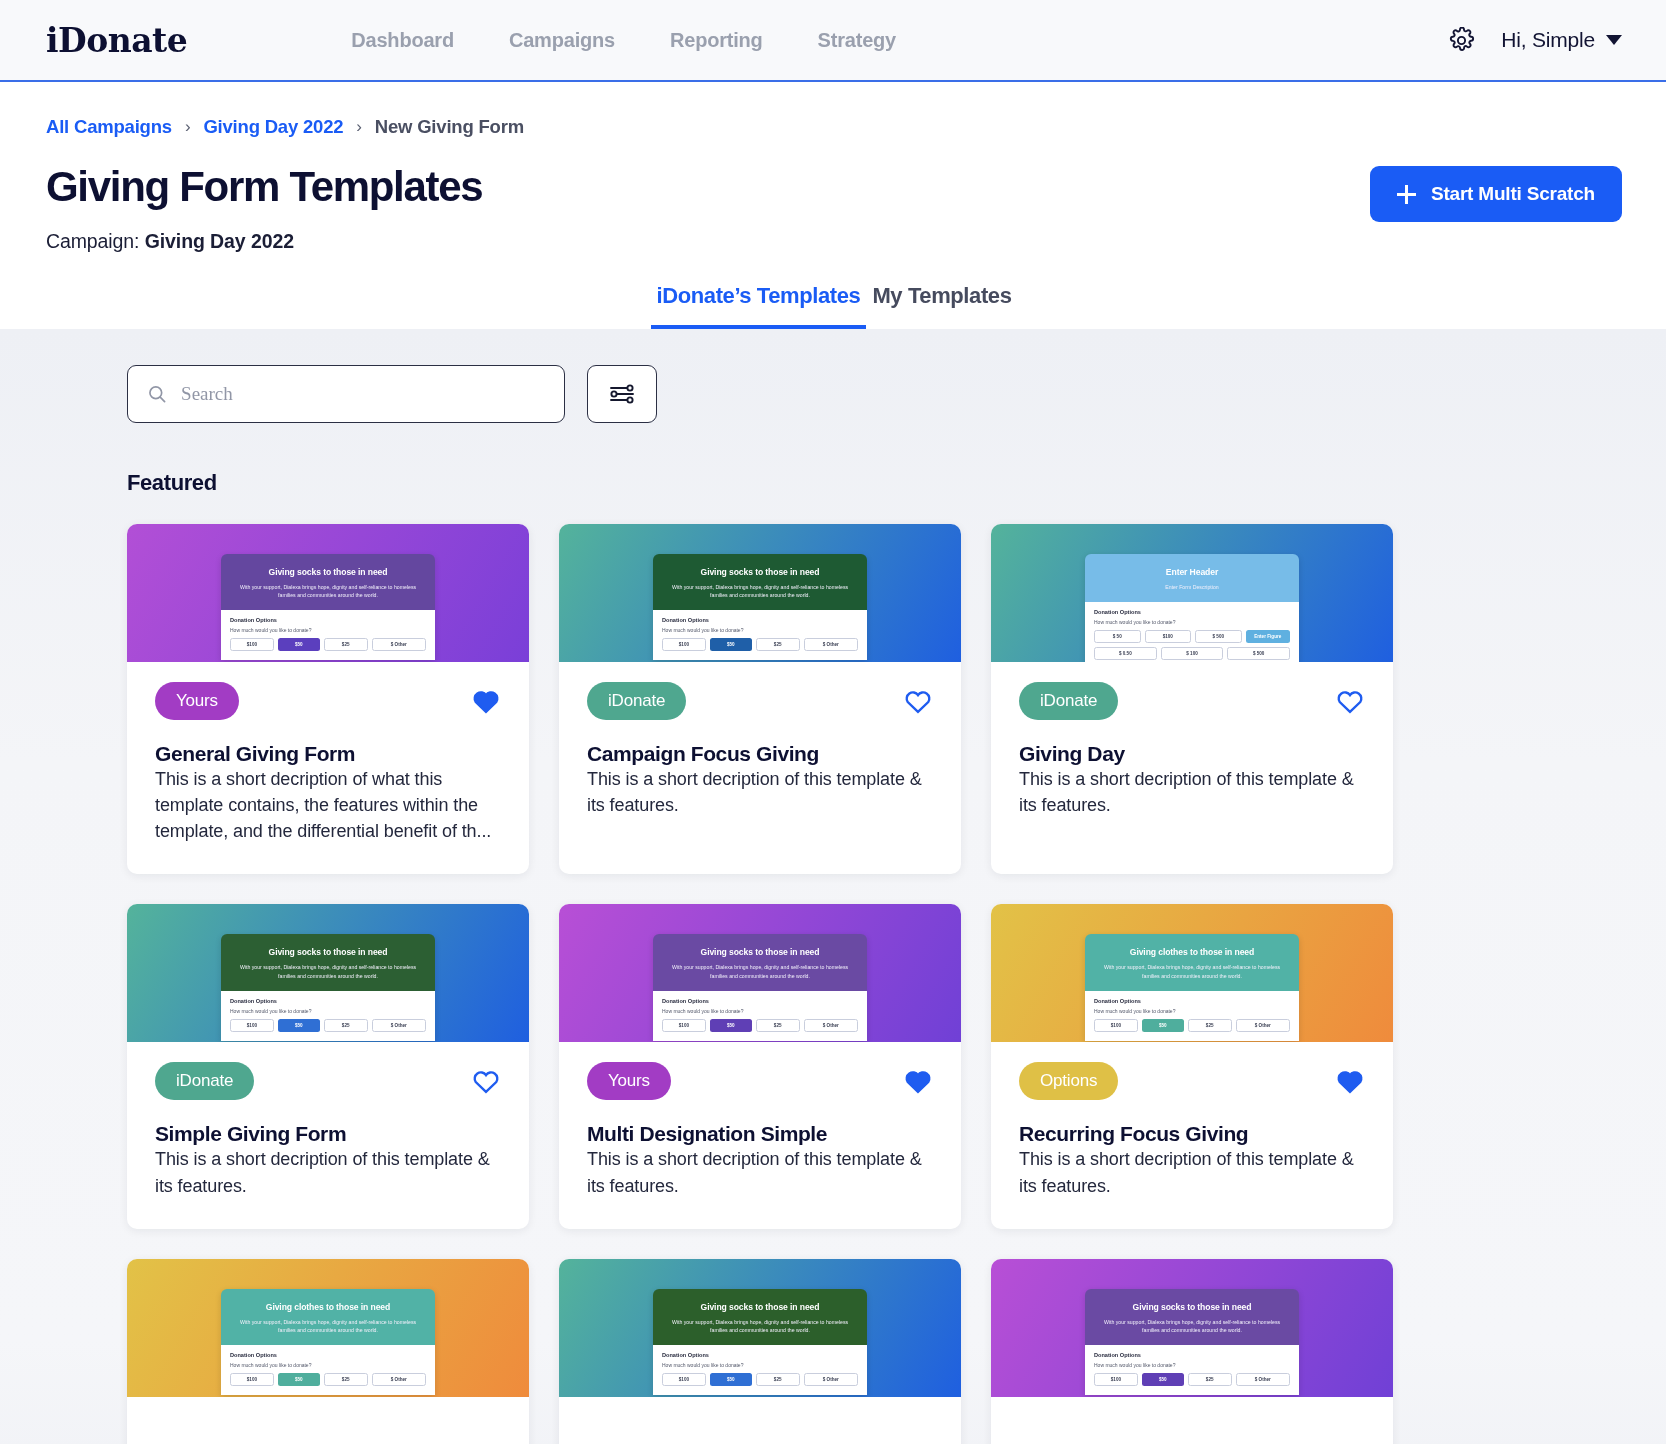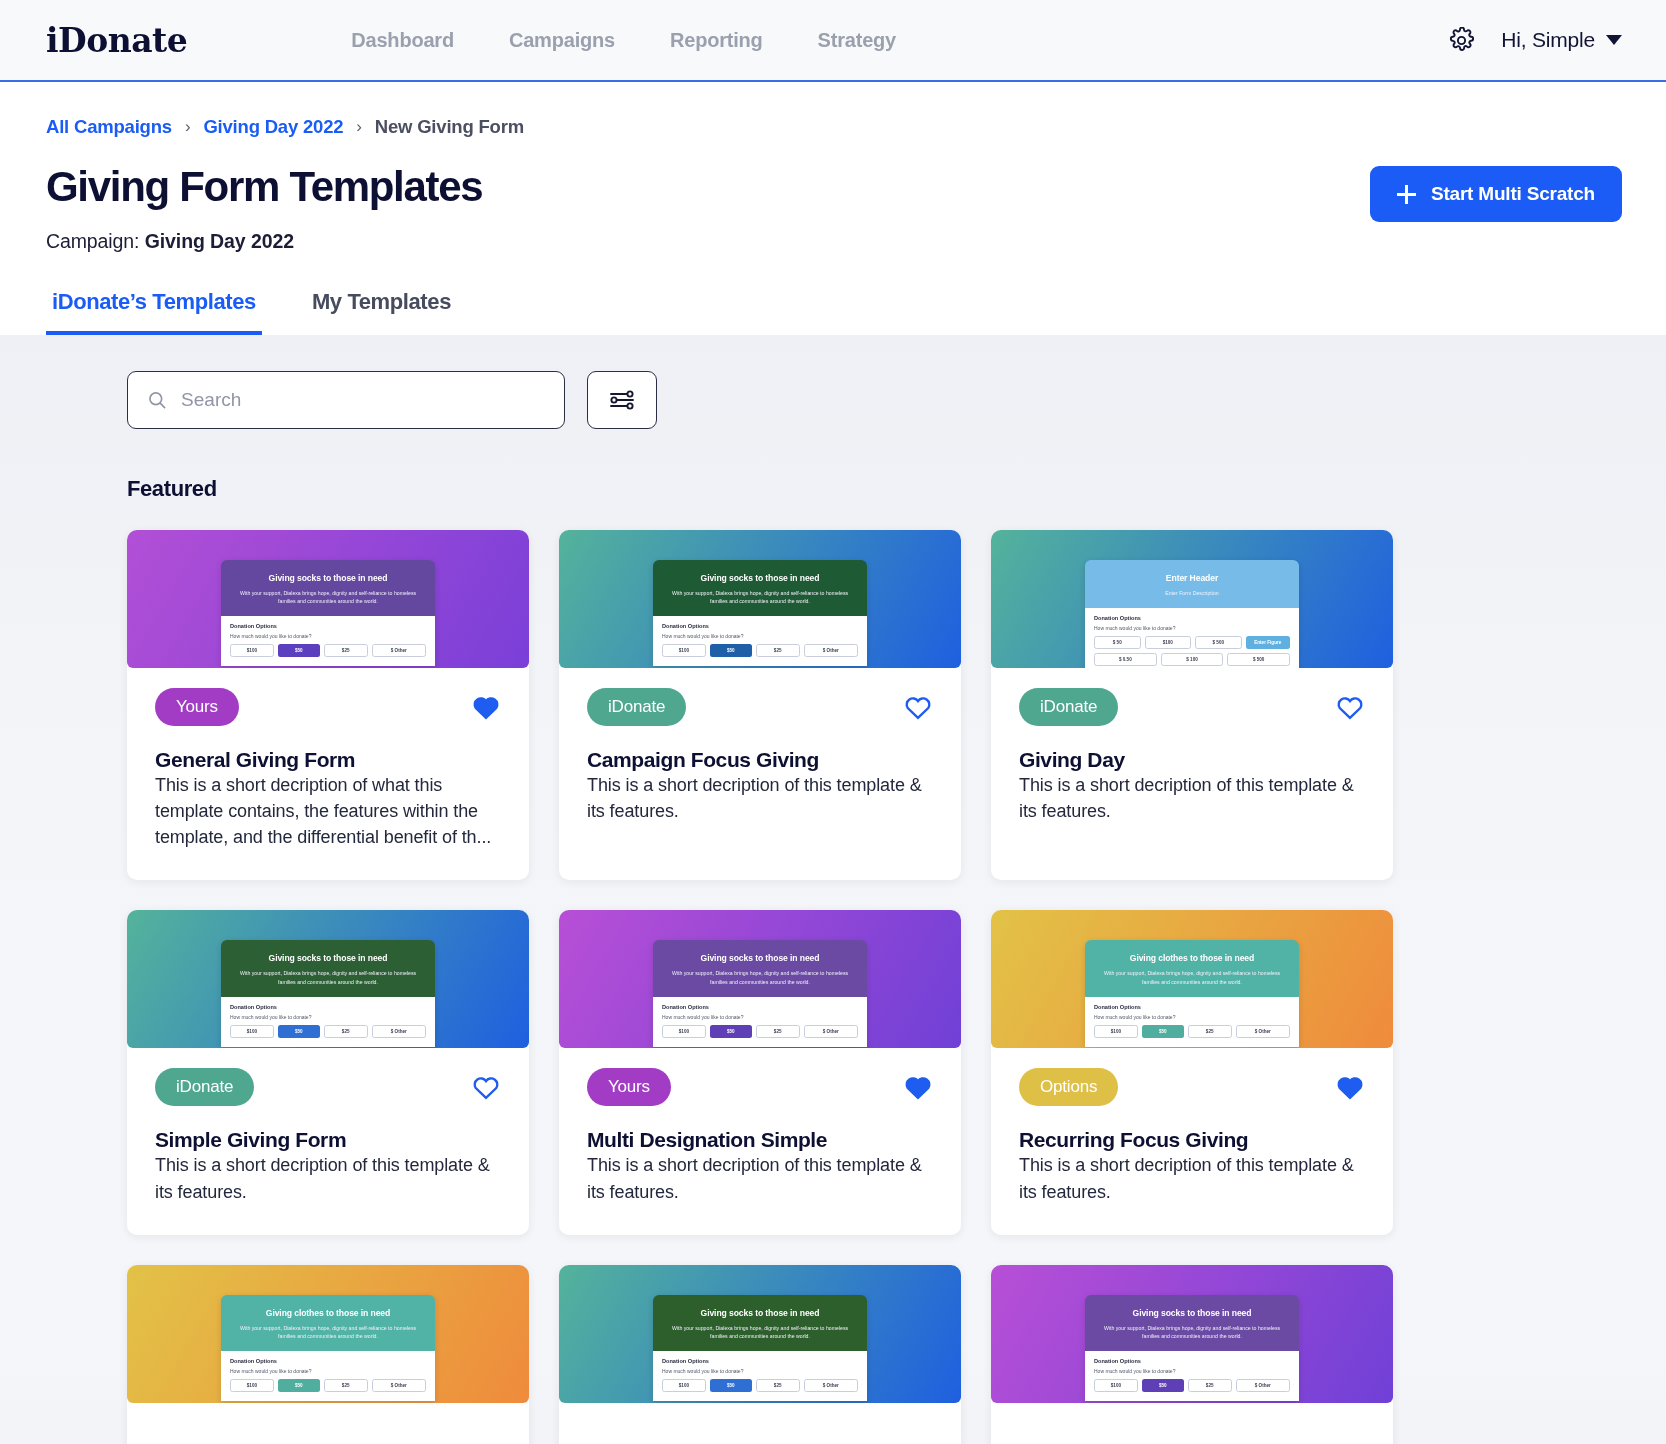--- a/index.html
+++ b/index.html
@@ -129,22 +129,22 @@
     display: inline-block;
   }
   .plus-ico::before, .plus-ico::after {
     content: ""; position: absolute; background: #fff;
   }
   .plus-ico::before { left: 0; top: 8px; width: 19px; height: 3px; }
   .plus-ico::after { top: 0; left: 8px; height: 19px; width: 3px; }
 
   .tabs {
     display: flex;
-    gap: 44px;
-    margin-top: 28px;
+    justify-content: center;
+    margin-top: 22px;
   }
   .tab {
     font-size: 22px;
     font-weight: 700;
     color: #464b5e;
     letter-spacing: -0.4px;
     padding: 8px 6px 16px;
     cursor: pointer;
     border-bottom: 4px solid transparent;
   }
@@ -167,21 +167,21 @@
     border-radius: 9px;
     display: flex;
     align-items: center;
     gap: 14px;
     padding: 0 19px;
   }
   .searchbox input {
     border: none; outline: none;
     font-size: 19px;
     color: #1b1e36;
-    font-family: Liberation Sans, sans-serif;
+    font-family: Liberation Serif, serif;
     background: transparent;
     width: 100%;
   }
   .searchbox input::placeholder { color: #9196a6; }
   .filter-btn {
     width: 70px; height: 58px;
     background: #fff;
     border: 1.6px solid #2b2f44;
     border-radius: 9px;
     display: flex; align-items: center; justify-content: center;
@@ -206,21 +206,20 @@
     background: #fff;
     border-radius: 10px;
     overflow: hidden;
     box-shadow: 0 2px 10px rgba(17,22,45,0.07);
     cursor: pointer;
   }
   .thumb {
     height: 138px;
     position: relative;
     overflow: hidden;
-    border-radius: 6px;
   }
   
   .mini {
     position: absolute;
     left: 50%;
     transform: translateX(-50%);
     top: 30px;
     width: 214px;
     border-radius: 6px 6px 0 0;
     overflow: hidden;

